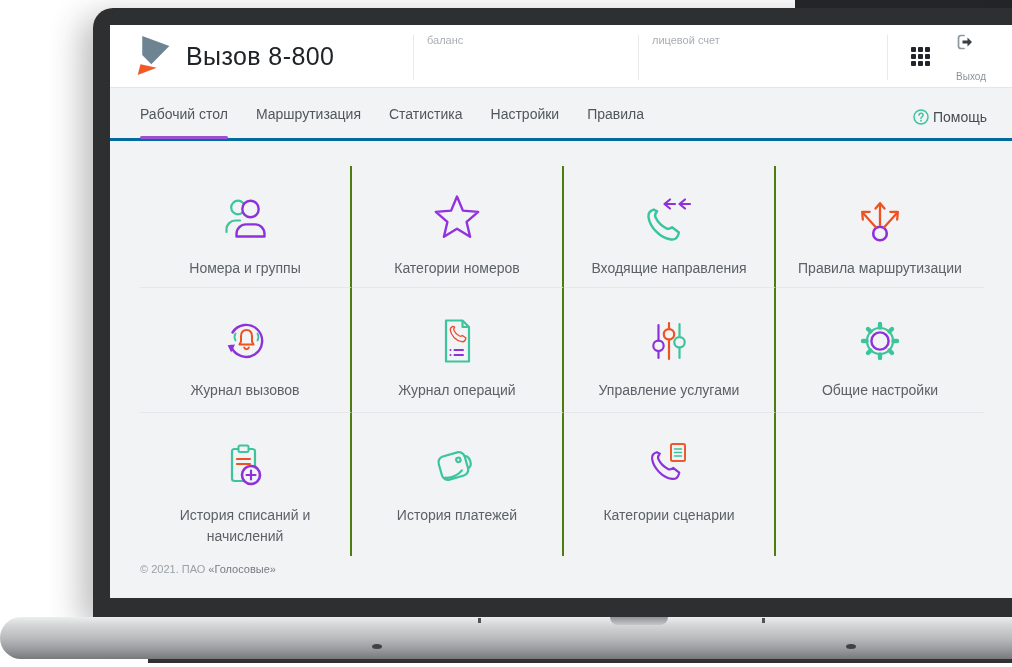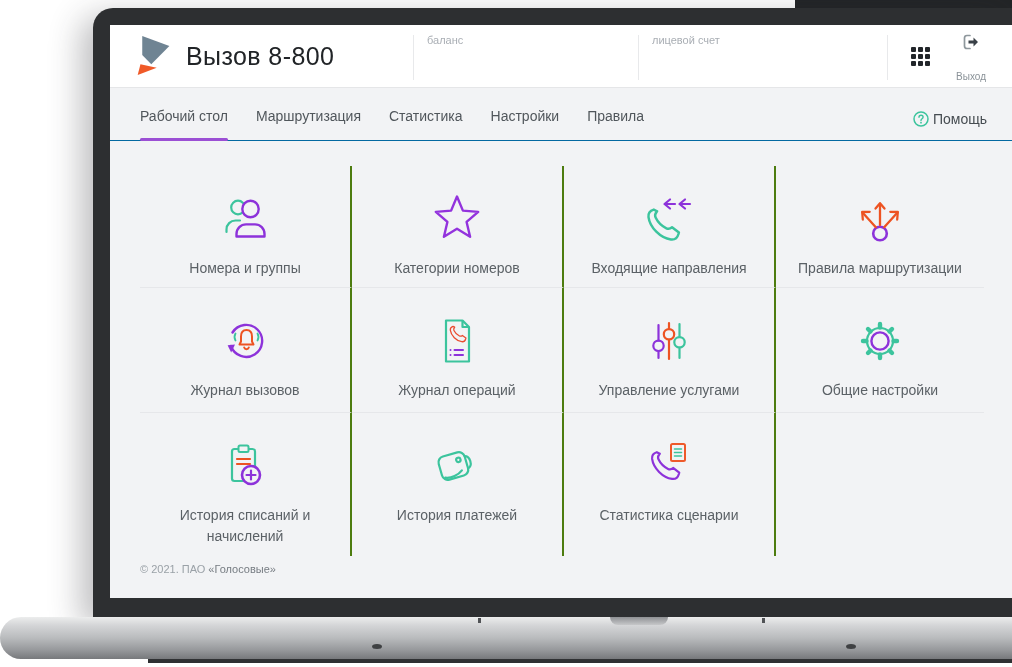--- a/index.html
+++ b/index.html
@@ -31,25 +31,25 @@
   .brand{width:303px;display:flex;align-items:center;padding-left:25px;gap:13px;box-sizing:border-box;}
   .app-title{font-size:25px;letter-spacing:.4px;color:#212427;white-space:nowrap;}
   .info-slot{position:relative;box-sizing:border-box;padding:9px 0 0 14px;font-size:11px;color:#a9aeb4;}
   .info-slot::before{content:'';position:absolute;left:0;top:10px;bottom:7px;width:1px;background:#e8e9eb;}
   .slot-balance{width:225px;}
   .slot-account-number{width:107px;}
   .slot-account{width:148px;}
   .header-actions{position:relative;margin-left:auto;display:flex;align-items:center;gap:26px;padding:0 26px 0 24px;}
   .header-actions::before{content:'';position:absolute;left:0;top:10px;bottom:7px;width:1px;background:#e8e9eb;}
   .apps-btn{display:flex;align-items:center;cursor:pointer;}
-  .logout-btn{display:flex;flex-direction:column;align-items:center;gap:20px;cursor:pointer;
+  .logout-btn{display:flex;flex-direction:column;gap:20px;cursor:pointer;
     font-size:10px;color:#8a9298;margin-top:2px;}
   
   .nav{display:flex;align-items:flex-end;height:53px;box-sizing:border-box;
-    padding:0 25px 0 30px;border-bottom:1px solid #0369a1;}
+    padding:0 25px 0 30px;border-bottom:3px solid #0369a1;}
   .tab{position:relative;font-size:14px;color:#50565b;padding-bottom:16px;margin-right:28px;cursor:pointer;white-space:nowrap;}
   .tab.active::after{content:'';position:absolute;left:0;right:0;bottom:-1px;height:3px;background:#9b4fd4;border-radius:2px;}
   .help{margin-left:auto;display:flex;align-items:center;gap:4px;padding-bottom:13px;font-size:14px;color:#464c51;cursor:pointer;}
   
   .grid{margin:25px 28px 0 30px;width:844px;display:grid;
     grid-template-columns:212px 212px 212px 208px;grid-template-rows:122px 125px 143px;}
   .cell{box-sizing:border-box;border-right:2px solid #4d7c0f;border-bottom:1px solid #e6e7ea;
     display:flex;flex-direction:column;align-items:center;padding-top:24px;cursor:pointer;}
   .cell:nth-child(4n){border-right:none;}
   .cell.r3{border-bottom:none;}
@@ -286,21 +286,21 @@
         </div>
 
         <div class="cell r3">
           <div class="tile-icon">
             <svg width="56" height="56" viewBox="0 0 56 56">
               <use href="#handset" x="8" y="11" width="33" height="33" style="color:#8d32da"></use>
               <rect x="30" y="6" width="14" height="17" rx="1.5" fill="#f2f3f5" stroke="#ee5a2b" stroke-width="2"></rect>
               <path d="M33.5 11 h7 M33.5 14.5 h7 M33.5 18 h7" stroke="#3cc49d" stroke-width="1.6" stroke-linecap="round"></path>
             </svg>
           </div>
-          <div class="tile-label">Статистика сценарии</div>
+          <div class="tile-label">Категории сценарии</div>
         </div>
 
         <div class="cell r3 empty"></div>
       </div>
 
       <div class="app-footer">
         <span>© 2021. ПАО </span><span class="company">«Голосовые»</span>
       </div>
 
     </div>

